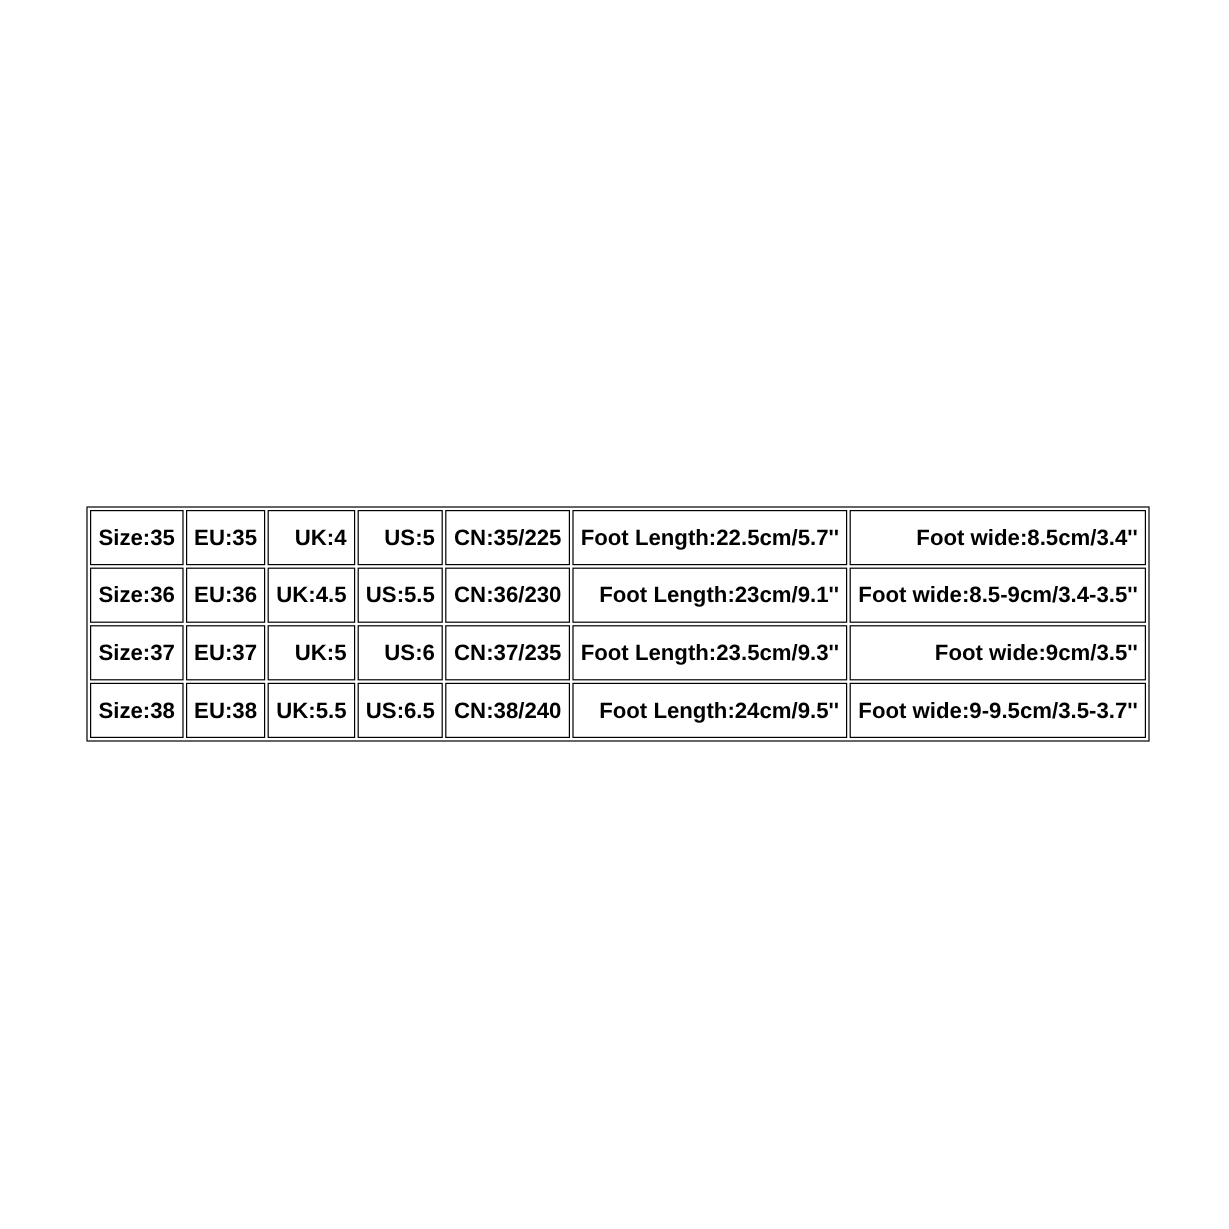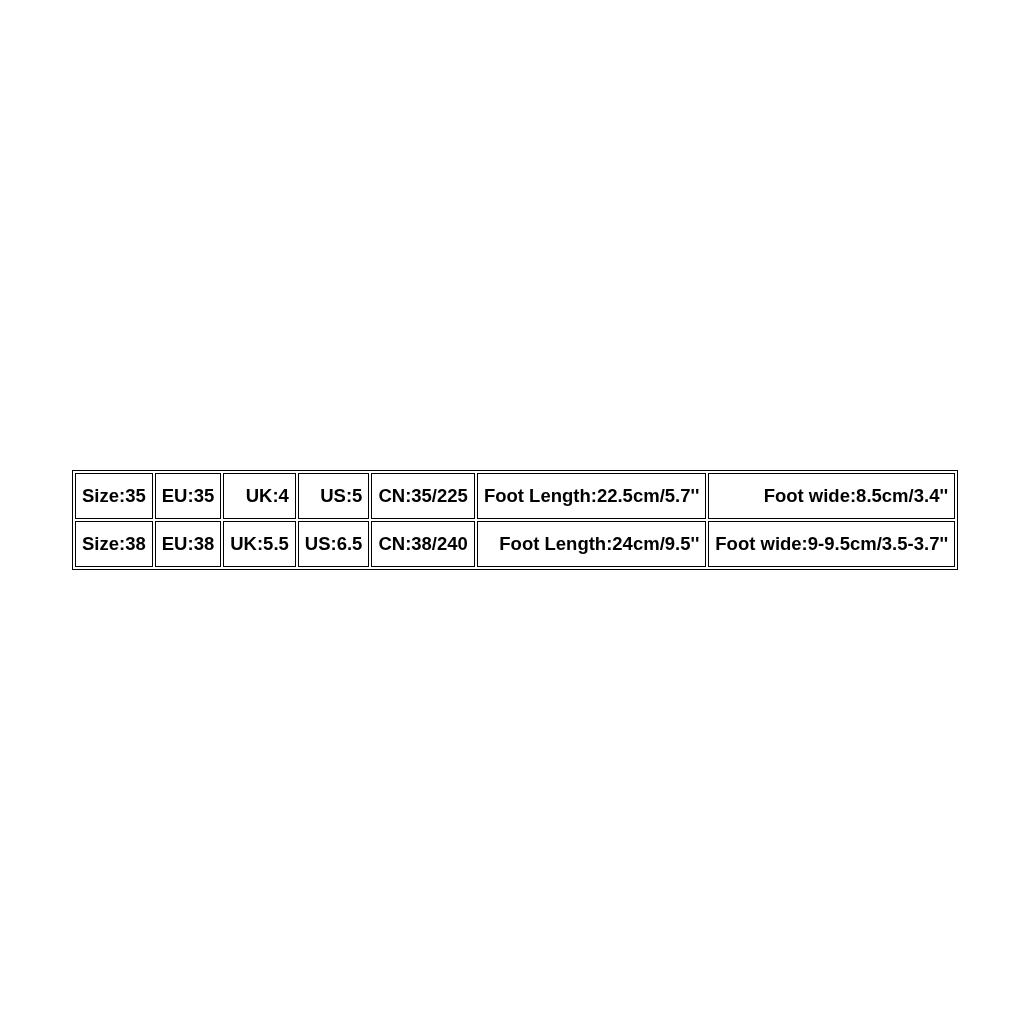--- a/index.html
+++ b/index.html
@@ -62,20 +62,38 @@
       <tr>
         <td class="al-l">Size:35</td>
         <td class="al-c">EU:35</td>
         <td class="al-c">UK:4</td>
         <td class="al-c">US:5</td>
         <td class="al-c">CN:35/225</td>
         <td class="al-c">Foot Length:22.5cm/5.7''</td>
         <td class="al-c">Foot wide:8.5cm/3.4''</td>
       </tr>
       <tr>
+        <td class="al-l">Size:36</td>
+        <td class="al-c">EU:36</td>
+        <td class="al-c">UK:4.5</td>
+        <td class="al-c">US:5.5</td>
+        <td class="al-c">CN:36/230</td>
+        <td class="al-c">Foot Length:23cm/9.1''</td>
+        <td class="al-c">Foot wide:8.5-9cm/3.4-3.5''</td>
+      </tr>
+      <tr>
+        <td class="al-l">Size:37</td>
+        <td class="al-c">EU:37</td>
+        <td class="al-c">UK:5</td>
+        <td class="al-c">US:6</td>
+        <td class="al-c">CN:37/235</td>
+        <td class="al-c">Foot Length:23.5cm/9.3''</td>
+        <td class="al-c">Foot wide:9cm/3.5''</td>
+      </tr>
+      <tr>
         <td class="al-l">Size:38</td>
         <td class="al-c">EU:38</td>
         <td class="al-c">UK:5.5</td>
         <td class="al-c">US:6.5</td>
         <td class="al-c">CN:38/240</td>
         <td class="al-c">Foot Length:24cm/9.5''</td>
         <td class="al-c">Foot wide:9-9.5cm/3.5-3.7''</td>
       </tr>
     </tbody>
   </table>

